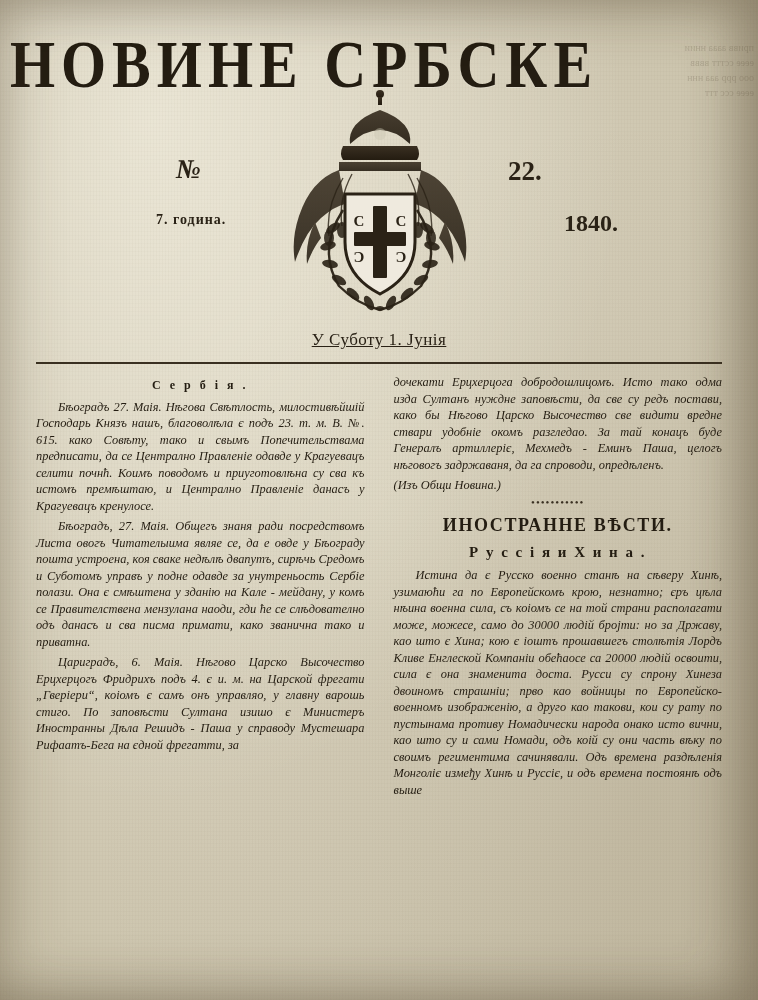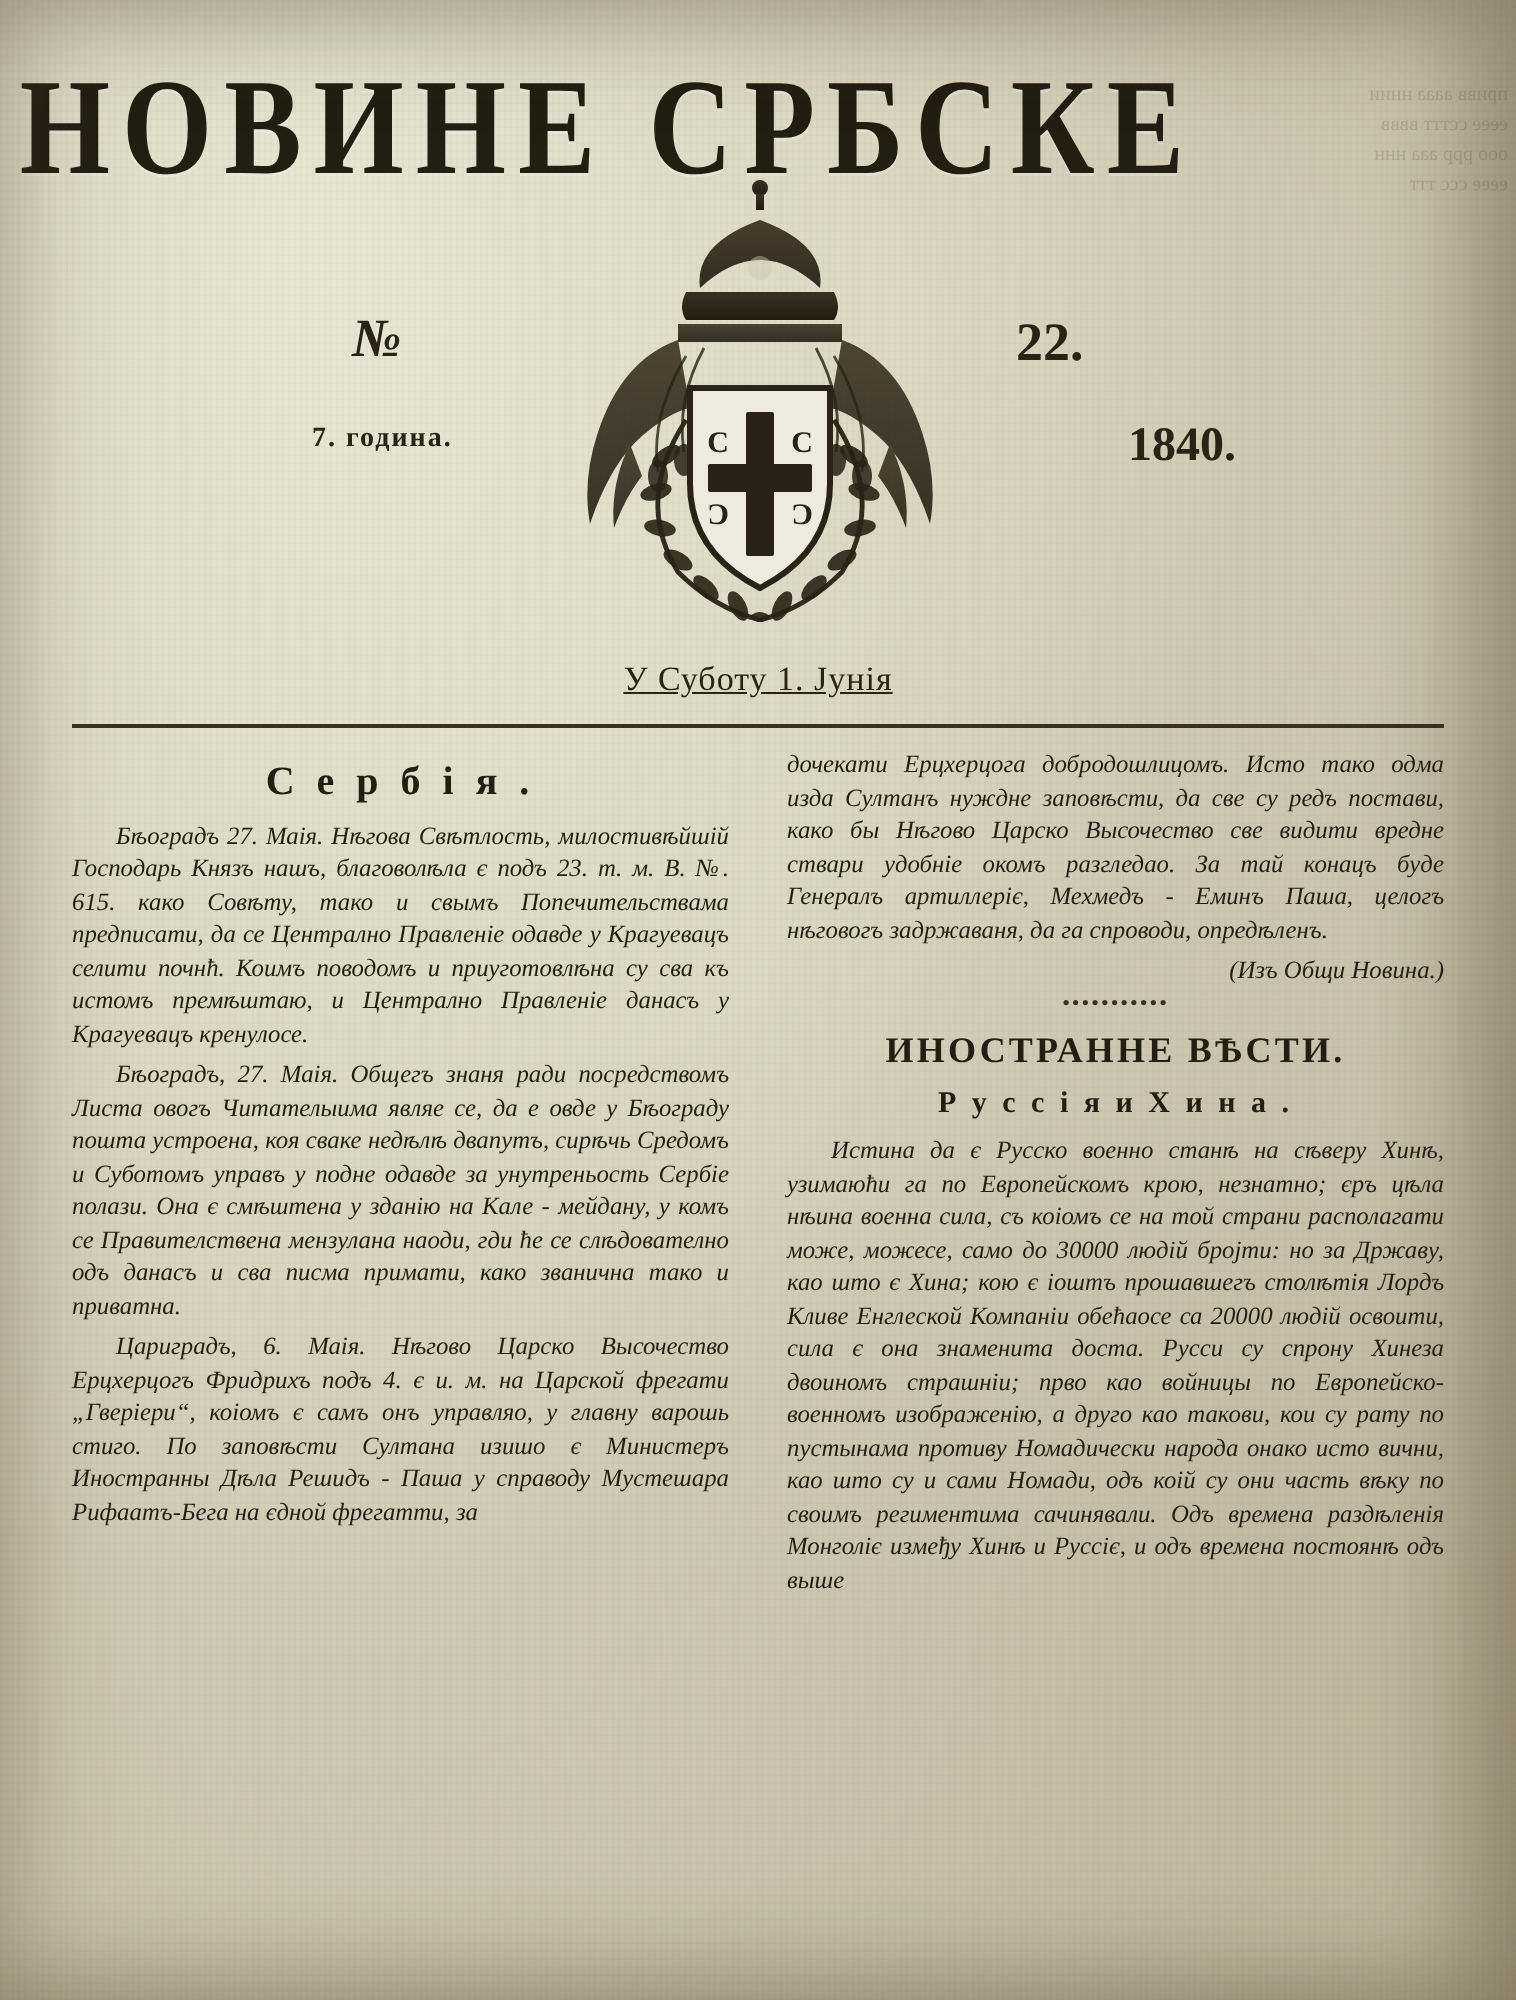--- a/index.html
+++ b/index.html
@@ -152,21 +152,21 @@
     line-height: 1.33;
     text-align: justify;
     text-justify: inter-word;
     hyphens: manual;
   }
   .col-left { padding-right: 14px; border-right: 1px solid rgba(58,48,33,.0); }
   .col-right { padding-left: 14px; }
 
   .sec-head {
     text-align: center;
-    font-size: 20px;
+    font-size: 12px;
     font-weight: bold;
     letter-spacing: 3px;
     margin: 4px 0 5px 0;
   }
   .sec-head.big {
     font-size: 18px;
     letter-spacing: 1.6px;
     margin-top: 7px;
   }
   .sub-head {
@@ -306,21 +306,21 @@
 
     <div class="col col-left">
       <div class="sec-head">С е р б і я .</div>
       <p class="para">Бѣоградъ 27. Маія. Нѣгова Свѣтлость, милостивѣйшій Господарь Князъ нашъ, благоволѣла є подъ 23. т. м. В. №. 615. како Совѣту, тако и свымъ Попечительствама предписати, да се Централно Правленіе одавде у Крагуевацъ селити почнћ. Коимъ поводомъ и приуготовлѣна су сва къ истомъ премѣштаю, и Централно Правленіе данасъ у Крагуевацъ кренулосе.</p>
       <p class="para">Бѣоградъ, 27. Маія. Общегъ знаня ради посредствомъ Листа овогъ Читателыима являе се, да е овде у Бѣограду пошта устроена, коя сваке недѣлѣ двапутъ, сирѣчь Средомъ и Суботомъ управъ у подне одавде за унутреньость Сербіе полази. Она є смѣштена у зданію на Кале - мейдану, у комъ се Правителствена мензулана наоди, гди ће се слѣдователно одъ данасъ и сва писма примати, како званична тако и приватна.</p>
       <p class="para">Цариградъ, 6. Маія. Нѣгово Царско Высочество Ерцхерцогъ Фридрихъ подъ 4. є и. м. на Царской фрегати „Гверіери“, коіомъ є самъ онъ управляо, у главну варошь стиго. По заповѣсти Султана изишо є Министеръ Иностранны Дѣла Решидъ - Паша у справоду Мустешара Рифаатъ-Бега на єдной фрегатти, за</p>
     </div>
 
     <div class="col col-right">
       <p class="para" style="text-indent:0">дочекати Ерцхерцога добродошлицомъ. Исто тако одма изда Султанъ нуждне заповѣсти, да све су редъ постави, како бы Нѣгово Царско Высочество све видити вредне ствари удобніе окомъ разгледао. За тай конацъ буде Генералъ артиллеріє, Мехмедъ - Еминъ Паша, целогъ нѣговогъ задржаваня, да га спроводи, опредѣленъ.</p>
-      <p class="para" style="text-align:right;text-indent:0">(Изъ Общи Новина.)</p>
+      <p class="para" style="text-indent:0">(Изъ Общи Новина.)</p>
       <div class="divider-orn">•••••••••••</div>
       <div class="sec-head big">ИНОСТРАННЕ ВѢСТИ.</div>
       <div class="sub-head">Р у с с і я  и  Х и н а .</div>
       <p class="para">Истина да є Русско военно станѣ на сѣверу Хинѣ, узимаюћи га по Европейскомъ крою, незнатно; єръ цѣла нѣина военна сила, съ коіомъ се на той страни располагати може, можесе, само до 30000 людій бројти: но за Државу, као што є Хина; кою є іоштъ прошавшегъ столѣтія Лордъ Кливе Енглеской Компаніи обећаосе са 20000 людій освоити, сила є она знаменита доста. Русси су спрону Хинеза двоиномъ страшніи; прво као войницы по Европейско-военномъ изображенію, а друго као такови, кои су рату по пустынама противу Номадически народа онако исто вични, као што су и сами Номади, одъ коій су они часть вѣку по своимъ региментима сачинявали. Одъ времена раздѣленія Монголіє између Хинѣ и Руссіє, и одъ времена постоянѣ одъ выше</p>
     </div>
 
   </div>
 
   <div class="bleed">
     привв аааа ннии ееее ссттт вввв ооо ррр ааа ннн ееее ссс ттт

